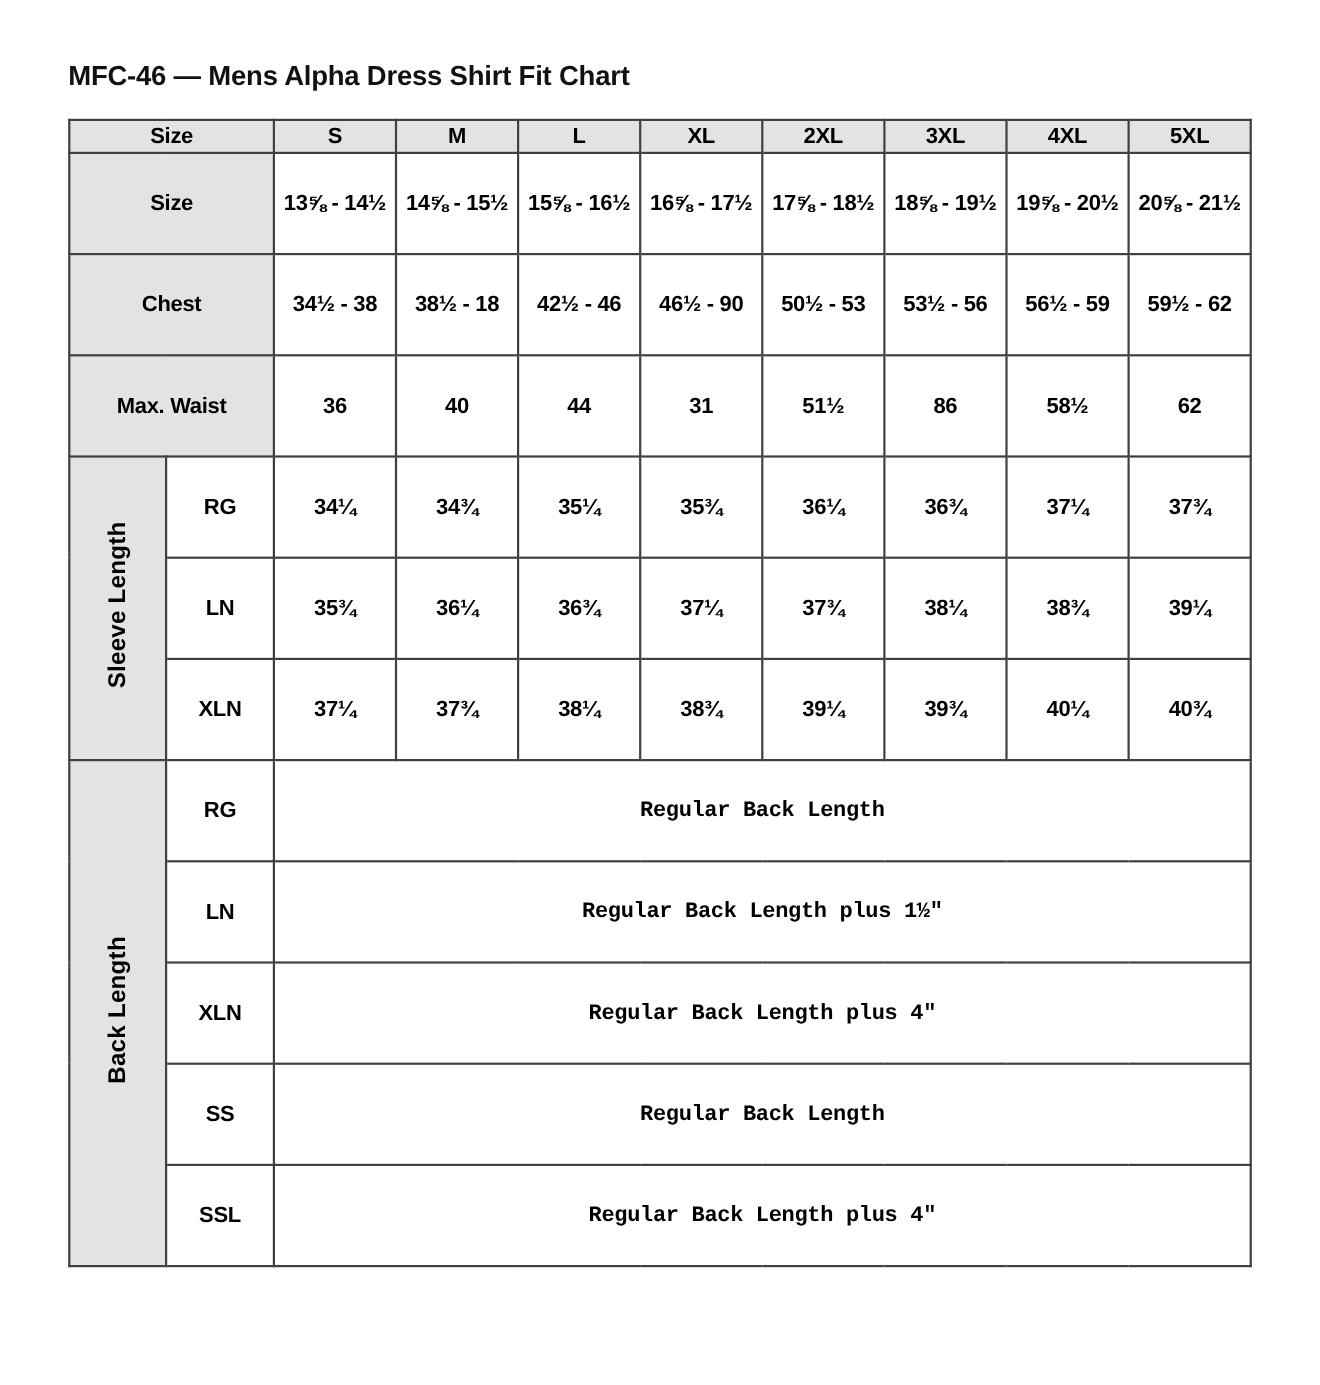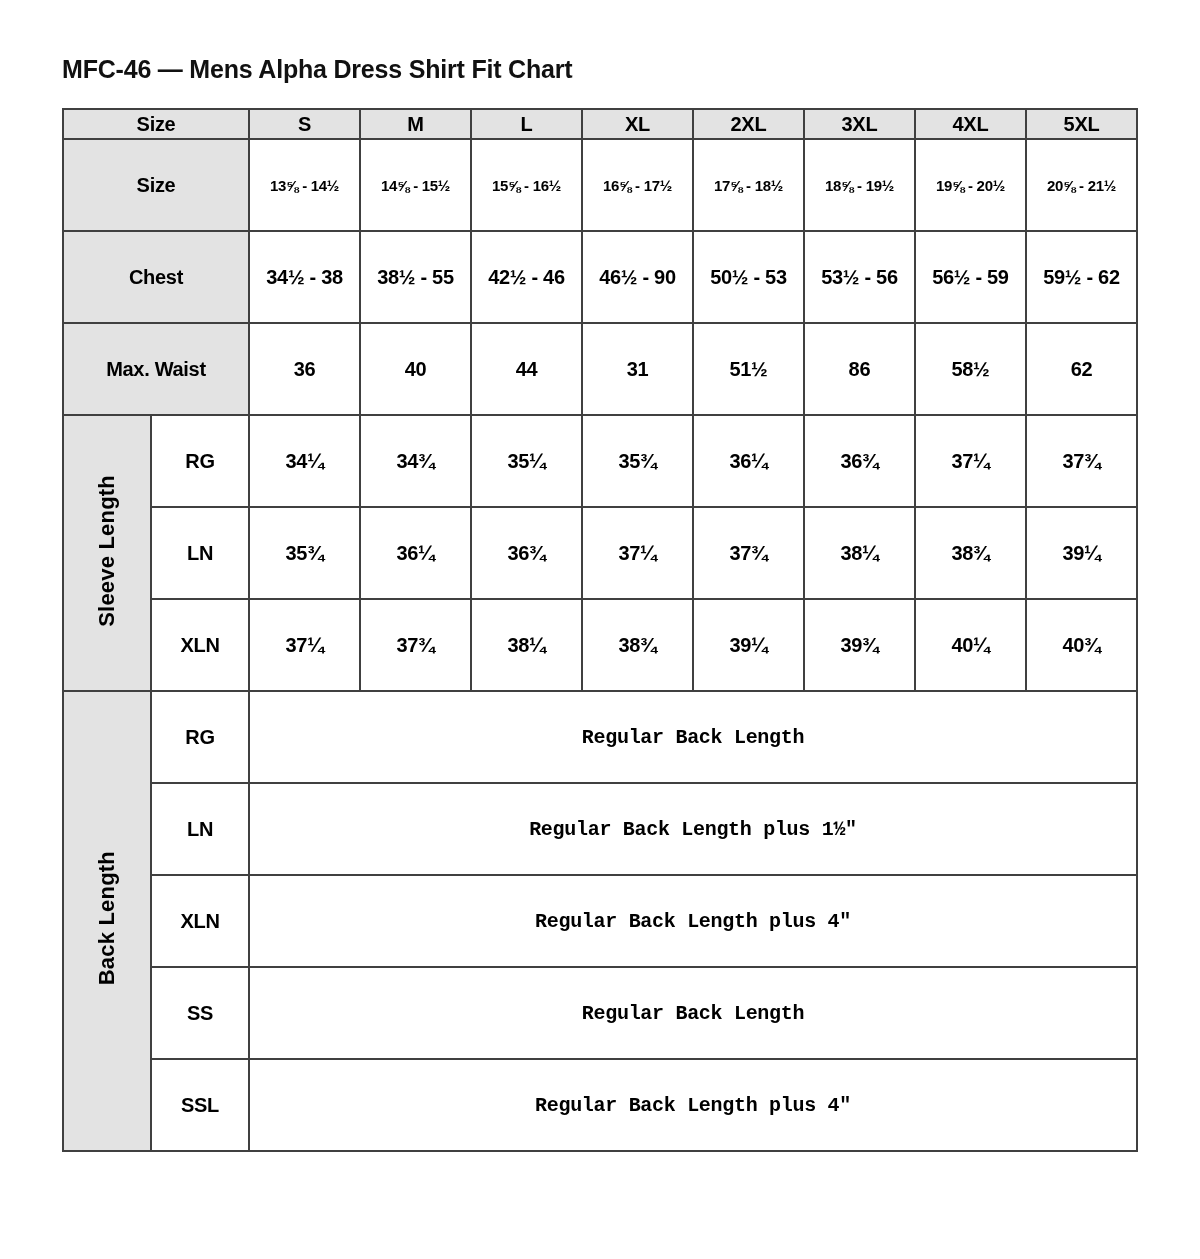--- a/index.html
+++ b/index.html
@@ -29,21 +29,21 @@
     font-size:20px;letter-spacing:-0.3px;
   }
   col.c-vert{width:88px;}
   col.c-code{width:98px;}
   tr.hrow{height:30px;}
   tr.drow{height:92px;}
   td.g{background:var(--header-bg);}
   td.lbl{font-size:22px;letter-spacing:0;}
   td.sz{font-size:22px;letter-spacing:0;}
   td.num{font-size:20px;}
-  td.num.neck{font-size:15px;}
+  td.num.neck{font-size:20px;}
   td.code{font-size:20px;letter-spacing:0;}
   td.btxt{font-size:20px;letter-spacing:0;font-family:Liberation Mono, monospace;}
   td.vcell{padding:0;}
   .vtext{
     display:inline-block;
     writing-mode:vertical-rl;
     transform:rotate(180deg);
     font-size:22px;letter-spacing:0.2px;
     white-space:nowrap;
   }
@@ -89,21 +89,21 @@
         <td class="num neck">16⅝ - 17½</td>
         <td class="num neck">17⅝ - 18½</td>
         <td class="num neck">18⅝ - 19½</td>
         <td class="num neck">19⅝ - 20½</td>
         <td class="num neck">20⅝ - 21½</td>
       </tr>
 
       <tr class="drow">
         <td colspan="2" class="g lbl">Chest</td>
         <td class="num">34½ - 38</td>
-        <td class="num">38½ - 55</td>
+        <td class="num">38½ - 18</td>
         <td class="num">42½ - 46</td>
         <td class="num">46½ - 90</td>
         <td class="num">50½ - 53</td>
         <td class="num">53½ - 56</td>
         <td class="num">56½ - 59</td>
         <td class="num">59½ - 62</td>
       </tr>
 
       <tr class="drow">
         <td colspan="2" class="g lbl">Max. Waist</td>

